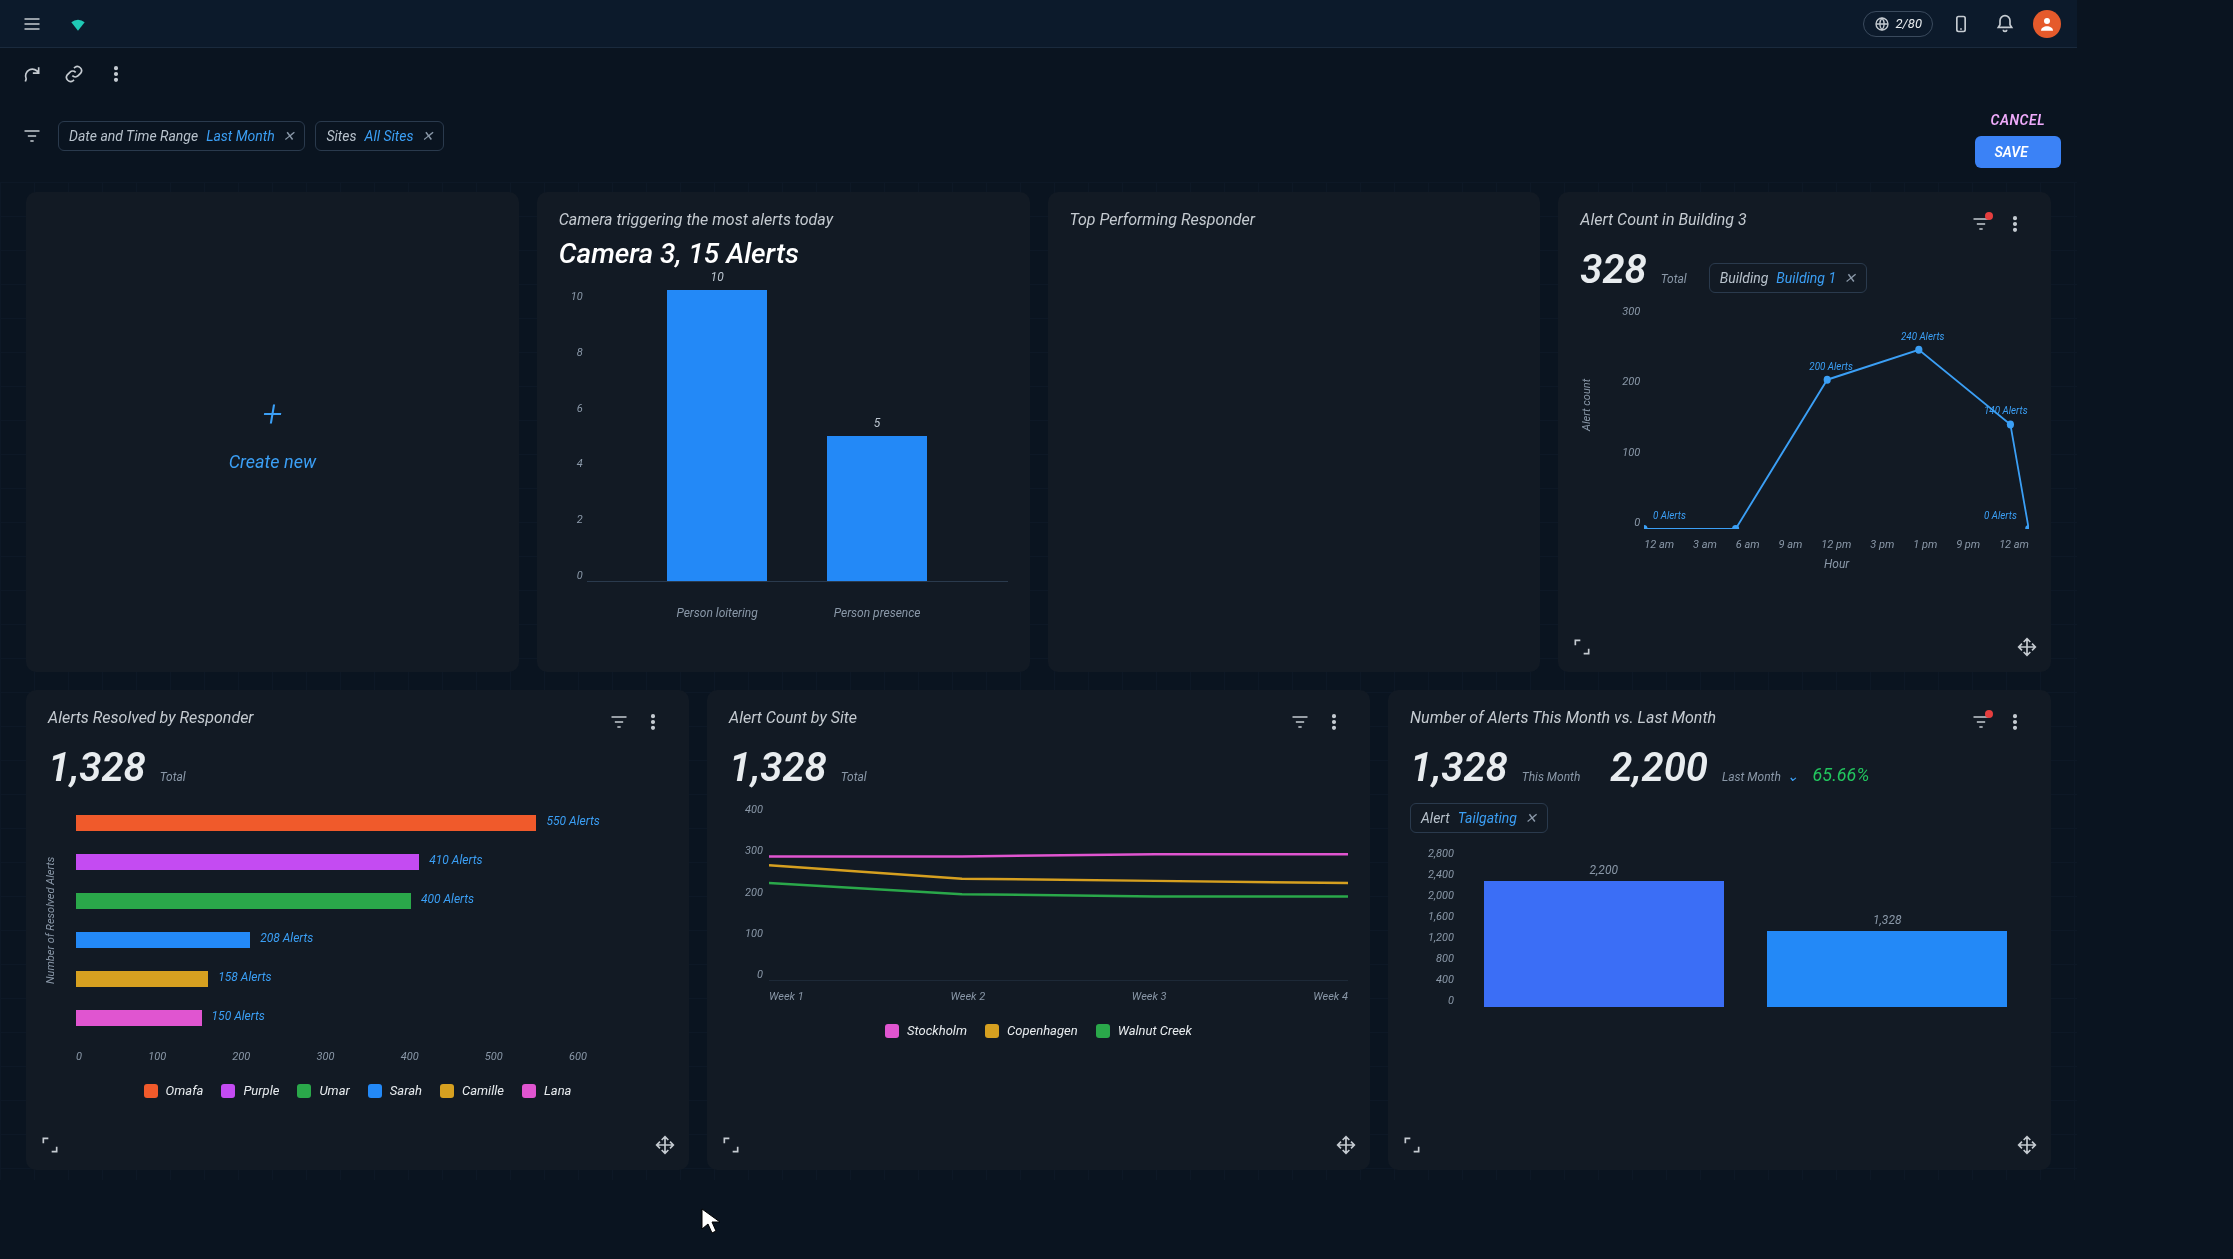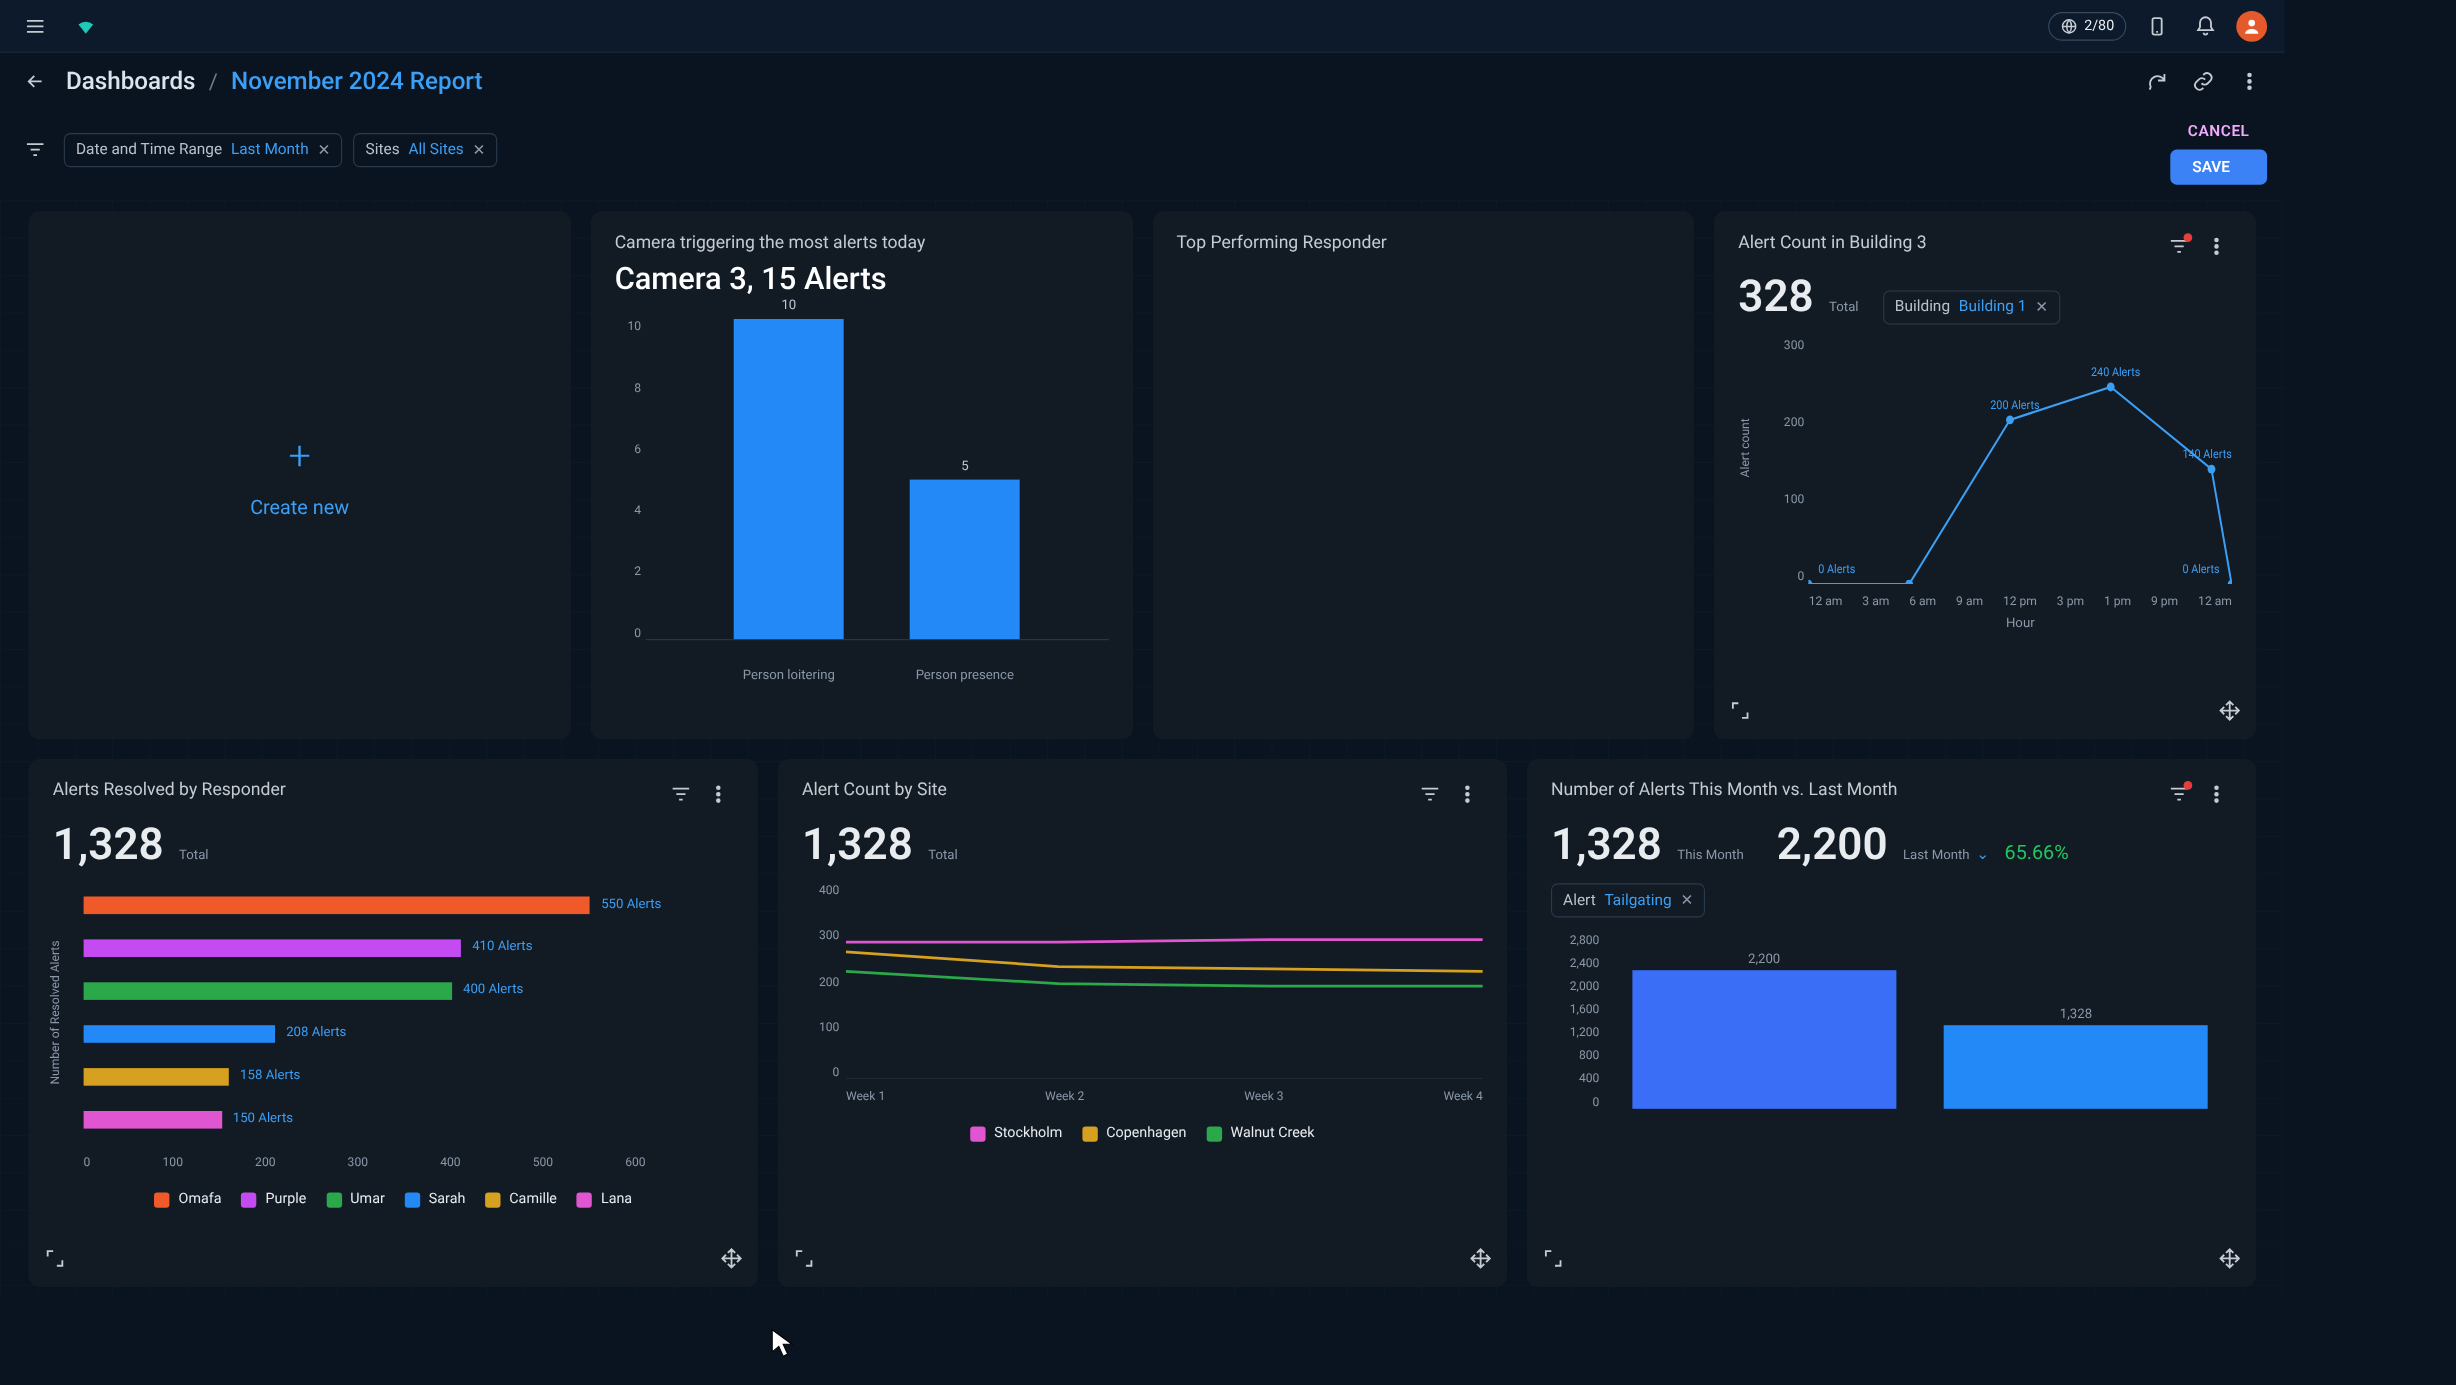--- a/index.html
+++ b/index.html
@@ -1,17 +1,17 @@
 <!DOCTYPE html>
 <html><head>
 <meta charset="utf-8">
 <style>
   * { box-sizing: border-box; margin: 0; padding: 0; }
   body { background: #0a1420; color: #e8ecef; font-family: -apple-system, BlinkMacSystemFont, "Segoe UI", Roboto, sans-serif; font-size: 14px; overflow-x: auto; }
-  .wrap { width: 2077px; height: 1259px; position: relative; }
+  .wrap { width: 2077px; height: 1259px; position: relative; font-style: italic; }
 
   
   .topbar { height: 48px; background: #0c1a2b; display: flex; align-items: center; justify-content: space-between; padding: 0 16px; border-bottom: 1px solid #1a2a3d; }
   .topbar .left { display: flex; align-items: center; gap: 14px; }
   .topbar .right { display: flex; align-items: center; gap: 12px; }
   .icon-btn { width: 32px; height: 32px; display:flex; align-items:center; justify-content:center; cursor:pointer; border-radius:50%; }
   .pill { border:1px solid #3a4a5d; border-radius: 16px; padding: 4px 10px; display:flex; align-items:center; gap:6px; font-size:13px; }
   .avatar { width:28px; height:28px; border-radius:50%; background:#e55a2b; display:flex; align-items:center; justify-content:center; font-size:12px; }
 
   
@@ -152,30 +152,20 @@
     <div class="avatar">
       <svg viewBox="0 0 24 24" width="18" height="18" fill="#fff">
             <circle cx="12" cy="8" r="4"></circle>
             <path d="M4 21c0-4 4-6 8-6s8 2 8 6"></path>
           </svg>
     </div>
   </div>
 </div>
 
 <div class="crumbrow">
-  <div class="left">
-    <div class="icon-btn">
-      <svg class="icon" viewBox="0 0 24 24">
-            <path d="M19 12H5M11 6l-6 6 6 6"></path>
-          </svg>
-    </div>
-    <span class="crumb-link">Dashboards</span>
-    <span class="crumb-sep">/</span>
-    <span class="crumb-active">November 2024 Report</span>
-  </div>
   <div class="right">
     <div class="icon-btn">
       <svg class="icon" viewBox="0 0 24 24">
             <path d="M20 11A8 8 0 105 18l-1 3M20 4v7h-7"></path>
           </svg>
     </div>
     <div class="icon-btn">
       <svg class="icon" viewBox="0 0 24 24">
             <path d="M10 14a5 5 0 007 0l3-3a5 5 0 00-7-7l-1 1M14 10a5 5 0 00-7 0l-3 3a5 5 0 007 7l1-1"></path>
           </svg>

